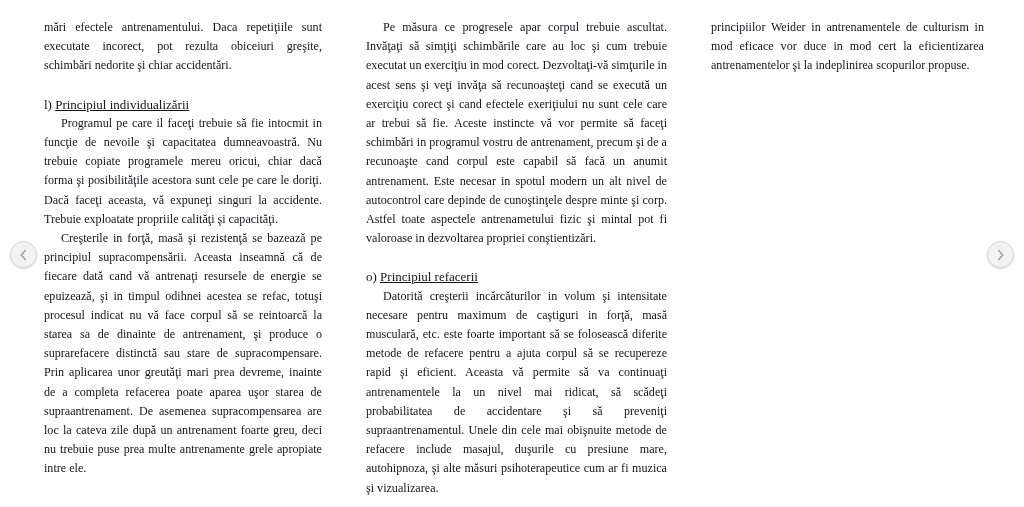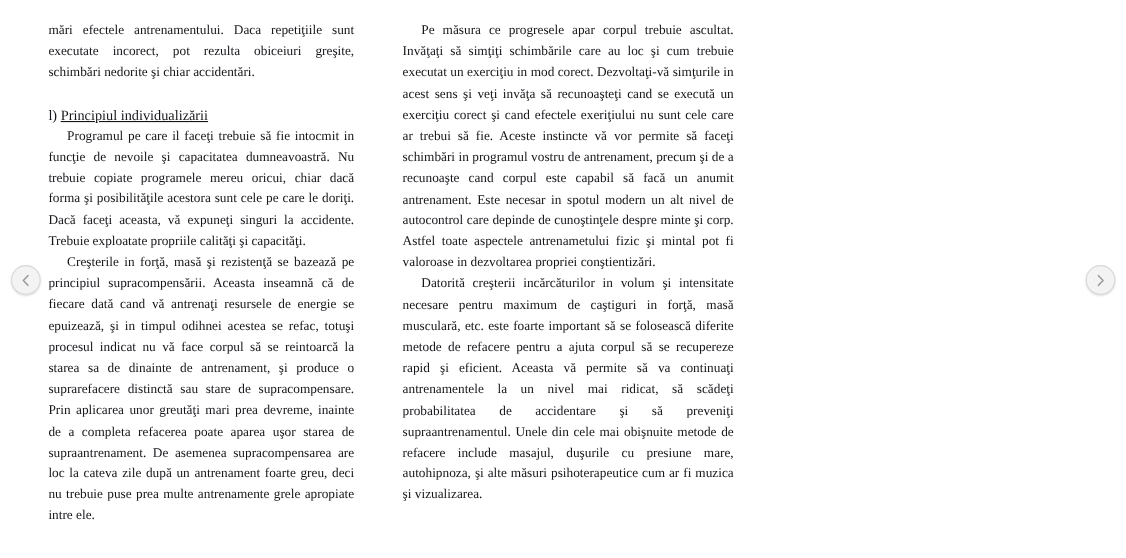--- a/index.html
+++ b/index.html
@@ -116,25 +116,32 @@
       <p class="indent">Programul pe care il faceţi trebuie să fie intocmit in funcţie de nevoile şi capacitatea dumneavoastră. Nu trebuie copiate programele mereu oricui, chiar dacă forma şi posibilităţile acestora sunt cele pe care le doriţi. Dacă faceţi aceasta, vă expuneţi singuri la accidente. Trebuie exploatate propriile calităţi şi capacităţi.</p>
 
 
       <p class="indent">Creşterile in forţă, masă şi rezistenţă se bazează pe principiul supracompensării. Aceasta inseamnă că de fiecare dată cand vă antrenaţi resursele de energie se epuizează, şi in timpul odihnei acestea se refac, totuşi procesul indicat nu vă face corpul să se reintoarcă la starea sa de dinainte de antrenament, şi produce o suprarefacere distinctă sau stare de supracompensare. Prin aplicarea unor greutăţi mari prea devreme, inainte de a completa refacerea poate aparea uşor starea de supraantrenament. De asemenea supracompensarea are loc la cateva zile după un antrenament foarte greu, deci nu trebuie puse prea multe antrenamente grele apropiate intre ele.</p>
 
     </div>
 
     <div class="col col-2">
       <p class="indent">Pe măsura ce progresele apar corpul trebuie ascultat. Invăţaţi să simţiţi schimbările care au loc şi cum trebuie executat un exerciţiu in mod corect. Dezvoltaţi-vă simţurile in acest sens şi veţi invăţa să recunoaşteţi cand se execută un exerciţiu corect şi cand efectele exeriţiului nu sunt cele care ar trebui să fie. Aceste instincte vă vor permite să faceţi schimbări in programul vostru de antrenament, precum şi de a recunoaşte cand corpul este capabil să facă un anumit antrenament. Este necesar in spotul modern un alt nivel de autocontrol care depinde de cunoştinţele despre minte şi corp. Astfel toate aspectele antrenametului fizic şi mintal pot fi valoroase in dezvoltarea propriei conştientizări.</p>
 
+      <div class="heading">
+        <span class="label">o)</span>
+        <span class="title">Principiul refacerii</span>
+      </div>
 
       <p class="indent">Datorită creşterii incărcăturilor in volum şi intensitate necesare pentru maximum de caştiguri in forţă, masă musculară, etc. este foarte important să se folosească diferite metode de refacere pentru a ajuta corpul să se recupereze rapid şi eficient. Aceasta vă permite să va continuaţi antrenamentele la un nivel mai ridicat, să scădeţi probabilitatea de accidentare şi să preveniţi supraantrenamentul. Unele din cele mai obişnuite metode de refacere include masajul, duşurile cu presiune mare, autohipnoza, şi alte măsuri psihoterapeutice cum ar fi muzica şi vizualizarea.</p>
 
     </div>
 
+    <div class="col col-3">
+      <p>principiilor Weider in antrenamentele de culturism in mod eficace vor duce in mod cert la eficientizarea antrenamentelor şi la indeplinirea scopurilor propuse.</p>
+    </div>
 
   </div>
 
   <div class="nav-arrow nav-prev">
     <span>
       <svg width="9" height="12" viewBox="0 0 9 12" aria-hidden="true">
         <polyline points="6.4,1.6 2.2,6 6.4,10.4" fill="none" stroke="#9a9a9a" stroke-width="1.4" stroke-linecap="round" stroke-linejoin="round"></polyline>
       </svg>
     </span>
   </div>

